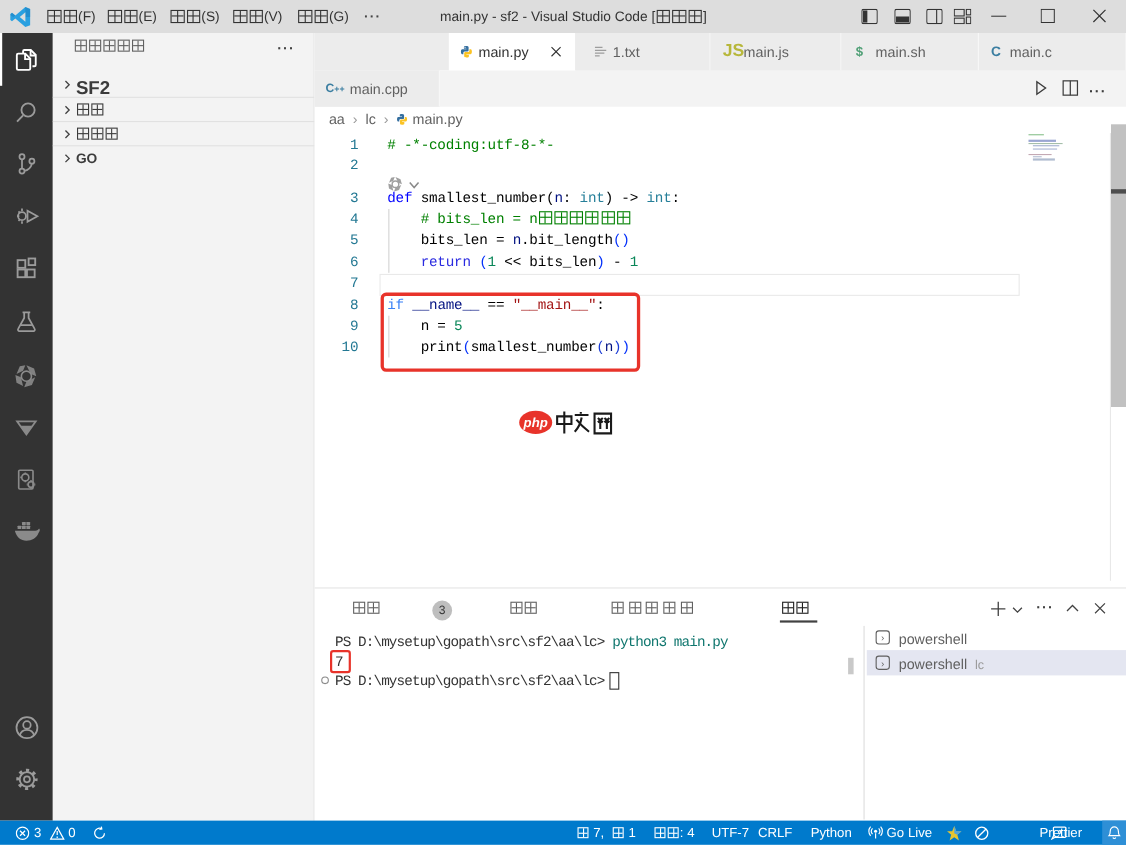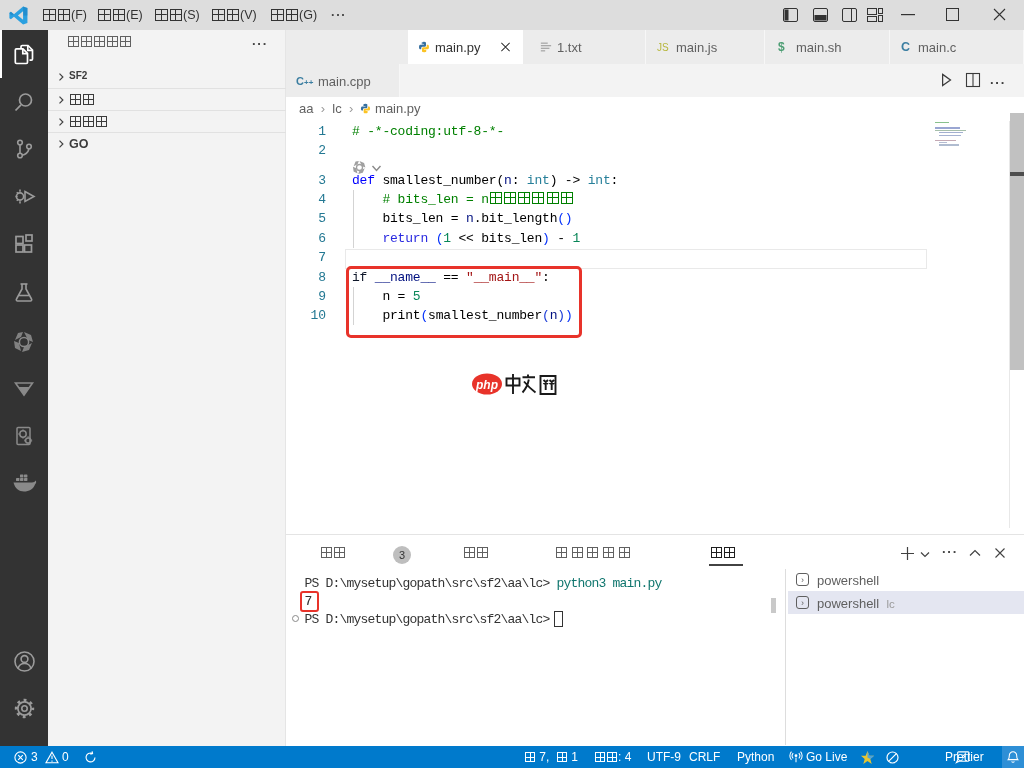--- a/index.html
+++ b/index.html
@@ -28,20 +28,21 @@
   <path fill="#2aa0e0" d="M74 2 L97 11 L97 89 L74 98 L26 57 L10 70 L2 64 L2 36 L10 30 L26 43 Z"></path>
   <path fill="#1c7fc0" d="M74 2 L97 11 L97 50 L74 50 Z M10 30 L26 43 L16 50 L2 40 Z" opacity=".55"></path>
   <path fill="#ddd" d="M74 27 L74 73 L47 50 Z"></path>
  </svg>
  <span class="tb" style="left:42px"><span class="c"></span><span class="c"></span>(F)</span>
  <span class="tb" style="left:97px"><span class="c"></span><span class="c"></span>(E)</span>
  <span class="tb" style="left:154px"><span class="c"></span><span class="c"></span>(S)</span>
  <span class="tb" style="left:211px"><span class="c"></span><span class="c"></span>(V)</span>
  <span class="tb" style="left:270px"><span class="c"></span><span class="c"></span>(G)</span>
  <span class="tb" style="left:331px;letter-spacing:1px;font-weight:bold;color:#444">···</span>
+ <span class="tb" style="left:400px">main.py - sf2 - Visual Studio Code [<span class="c"></span><span class="c"></span><span class="c"></span>]</span>
  <svg class="abs" style="left:783px;top:8px" width="15" height="14" viewBox="0 0 15 14">
       <rect x=".5" y=".5" width="14" height="13" rx="1.5" fill="none" stroke="#333"></rect>
       <rect x="1.5" y="1.5" width="4" height="11" fill="#333"></rect>
     </svg>
  <svg class="abs" style="left:813px;top:8px" width="15" height="14" viewBox="0 0 15 14">
       <rect x=".5" y=".5" width="14" height="13" rx="1.5" fill="none" stroke="#333"></rect>
       <rect x="1.5" y="7" width="12" height="5.5" fill="#333"></rect>
     </svg>
  <svg class="abs" style="left:842px;top:8px" width="15" height="14" viewBox="0 0 15 14">
       <rect x=".5" y=".5" width="14" height="13" rx="1.5" fill="none" stroke="#333"></rect>
@@ -152,21 +153,21 @@
       <svg width="25" height="25" viewBox="0 0 25 25" fill="none" stroke="#9b9b9b">
         <circle cx="12.5" cy="12.5" r="8.2" stroke-width="3" stroke-dasharray="2.8 3.65" stroke-dashoffset="1.2"></circle>
         <circle cx="12.5" cy="12.5" r="6.6" stroke-width="1.7"></circle>
         <circle cx="12.5" cy="12.5" r="2.7" stroke-width="1.6"></circle>
       </svg>
     </div>
 </div>
 <div class="abs" id="sidebar">
  <div class="abs" style="left:19px;top:5px;font-size:12px;color:#616161"><span class="c"></span><span class="c"></span><span class="c"></span><span class="c"></span><span class="c"></span></div>
  <div class="abs" style="left:204px;top:6px;color:#424242;font-weight:bold;letter-spacing:1px;font-size:13px">···</div>
- <div class="abs" style="left:0;top:36px;width:238px;height:22px;font-size:10px;font-weight:bold;color:#3b3b3b">
+ <div class="abs" style="left:0;top:36px;width:238px;height:22px;font-size:17px;font-weight:bold;color:#3b3b3b">
    <svg class="abs" style="left:7px;top:5px" width="12" height="12" viewBox="0 0 16 16" fill="none" stroke="#424242" stroke-width="1.6">
         <path d="M6 3.5 L10.5 8 L6 12.5"></path>
       </svg>
    <span class="abs" style="left:21px;top:4px">SF2</span>
     </div>
  <div class="abs" style="left:0;top:58px;width:238px;height:22px;border-top:1px solid #e1e1e1;font-size:12.5px;font-weight:bold;color:#3b3b3b">
    <svg class="abs" style="left:7px;top:5px" width="12" height="12" viewBox="0 0 16 16" fill="none" stroke="#424242" stroke-width="1.6">
         <path d="M6 3.5 L10.5 8 L6 12.5"></path>
       </svg>
    <span class="abs" style="left:21px;top:4px"><span class="c"></span><span class="c"></span></span>
@@ -202,21 +203,21 @@
         <g stroke="#9d9d9d" stroke-width="1.3">
           <line x1="1" y1="2.5" x2="9" y2="2.5"></line>
           <line x1="1" y1="5.5" x2="13" y2="5.5"></line>
           <line x1="1" y1="8.5" x2="11" y2="8.5"></line>
           <line x1="1" y1="11.5" x2="6" y2="11.5"></line>
         </g>
       </svg>
       <span class="lbl" style="left:34px">1.txt</span>
     </div>
  <div class="tab" style="left:360px;width:119px">
-      <span class="lbl" style="left:11px;color:#b7b73b;font-weight:normal;font-size:10px">JS</span>
+      <span class="lbl" style="left:11px;color:#b7b73b;font-weight:bold;font-size:16px">JS</span>
       <span class="lbl" style="left:30px">main.js</span>
     </div>
  <div class="tab" style="left:479px;width:125px">
       <span class="lbl" style="left:13px;color:#4d9e74;font-weight:bold;font-size:12px">$</span>
       <span class="lbl" style="left:31px">main.sh</span>
     </div>
  <div class="tab" style="left:604px;width:134px">
       <span class="lbl" style="left:11px;color:#3b7ea1;font-weight:bold;font-size:12.5px">C</span>
       <span class="lbl" style="left:28px">main.c</span>
     </div>
@@ -256,21 +257,21 @@
         <path d="M13 3 L20 6 L22 13 L17 11 Z M21 14 L18 21 L11 23 L13 18 Z M10 22 L4 19 L3 12 L8 14 Z M4 11 L7 4 L12 3 L10 8 Z"></path>
         <circle cx="13" cy="13" r="4.6" fill="none" stroke="#a0a0a0" stroke-width="2"></circle>
       </svg>
   <svg class="abs" style="left:85px;top:42px" width="11" height="9" viewBox="0 0 11 9" fill="none" stroke="#8a8a8a" stroke-width="1.4">
         <path d="M1.5 2 L5.5 6.5 L9.5 2"></path>
       </svg>
   <div class="row" style="left:66px;top:48.5px"><span style="color:#0000ff">def</span> smallest_number(<span style="color:#001080">n</span>: <span style="color:#267f99">int</span>) -&gt; <span style="color:#267f99">int</span>:</div>
   <div class="row" style="left:66px;top:67.9px;color:#008000">    # bits_len = n<span style="letter-spacing:0"><span class="c" style="width:12px;height:12px;margin:0 1.1px"></span><span class="c" style="width:12px;height:12px;margin:0 1.1px"></span><span class="c" style="width:12px;height:12px;margin:0 1.1px"></span><span class="c" style="width:12px;height:12px;margin:0 1.1px"></span><span class="c" style="width:12px;height:12px;margin:0 1.1px"></span><span class="c" style="width:12px;height:12px;margin:0 1.1px"></span></span></div>
   <div class="row" style="left:66px;top:87.3px">    bits_len = <span style="color:#001080">n</span>.bit_length<span style="color:#0431fa">()</span></div>
   <div class="row" style="left:66px;top:106.7px">    <span style="color:#2a2ae0">return</span> <span style="color:#0431fa">(</span><span style="color:#098658">1</span> &lt;&lt; bits_len<span style="color:#0431fa">)</span> - <span style="color:#098658">1</span></div>
-  <div class="row" style="left:66px;top:145.5px"><span style="color:#0f172a">if</span> <span style="color:#001080">__name__</span> == <span style="color:#a31515">"__main__"</span>:</div>
+  <div class="row" style="left:66px;top:145.5px"><span style="color:#3b82f6">if</span> <span style="color:#001080">__name__</span> == <span style="color:#a31515">"__main__"</span>:</div>
   <div class="row" style="left:66px;top:164.9px">    n = <span style="color:#098658">5</span></div>
   <div class="row" style="left:66px;top:184.3px">    print<span style="color:#0431fa">(</span>smallest_number<span style="color:#1a3bd6">(</span><span style="color:#001080">n</span><span style="color:#1a3bd6">)</span><span style="color:#0431fa">)</span></div>
  </div>
  <div class="abs" style="left:60px;top:236px;width:236px;height:72px;border:3px solid #e8332a;border-radius:5px"></div>
 
  <div class="abs" style="left:649px;top:92px;width:40px;height:50px">
   <div class="abs" style="left:0;top:0;width:14px;height:1.3px;background:#89c18d"></div>
   <div class="abs" style="left:0;top:5.4px;width:25px;height:1.3px;background:#9aa6d2"></div>
   <div class="abs" style="left:0;top:7.8px;width:31px;height:1.3px;background:#a6bfab"></div>
   <div class="abs" style="left:4px;top:10.2px;width:24px;height:1.3px;background:#a3b0d0"></div>
@@ -339,21 +340,21 @@
       <path d="M7 1.2 L13 11.8 L1 11.8 Z"></path>
       <path d="M7 4.5 L7 8 M7 9.5 L7 10.8"></path>
     </svg>
  <span class="abs" style="left:62px;top:4px">0</span>
  <svg class="abs" style="left:84px;top:4.5px" width="13" height="13" viewBox="0 0 16 16" fill="none" stroke="#fff" stroke-width="1.4">
       <path d="M13.5 8 A 5.5 5.5 0 1 1 10 2.8 M10 0.5 L10.5 3.2 L7.8 3.8"></path>
       <path d="M2.5 8 A 5.5 5.5 0 0 1 8 2.5" opacity="0"></path>
     </svg>
  <span class="abs" style="left:524px;top:4px"><span class="c s"></span> 7,&nbsp; <span class="c s"></span> 1</span>
  <span class="abs" style="left:594px;top:4px"><span class="c s"></span><span class="c s"></span>: 4</span>
- <span class="abs" style="left:647px;top:4px">UTF-9</span>
+ <span class="abs" style="left:647px;top:4px">UTF-7</span>
  <span class="abs" style="left:689px;top:4px">CRLF</span>
  <span class="abs" style="left:737px;top:4px">Python</span>
  <svg class="abs" style="left:789px;top:4px" width="14" height="14" viewBox="0 0 16 16" fill="none" stroke="#fff" stroke-width="1.2">
       <circle cx="8" cy="6.5" r="1.6" fill="#fff" stroke="none"></circle>
       <path d="M8 8.5 L8 14"></path>
       <path d="M4.8 3.5 a 4.5 4.5 0 0 0 0 6 M11.2 3.5 a 4.5 4.5 0 0 1 0 6"></path>
       <path d="M2.8 1.8 a 7 7 0 0 0 0 9.4 M13.2 1.8 a 7 7 0 0 1 0 9.4"></path>
     </svg>
  <span class="abs" style="left:806px;top:4px">Go Live</span>
  <svg class="abs" style="left:860px;top:4px" width="15" height="15" viewBox="0 0 16 16">

